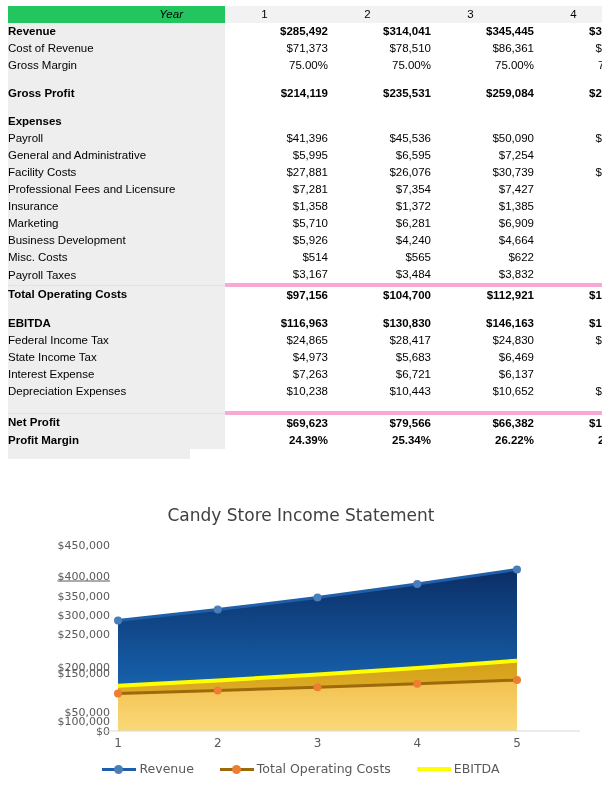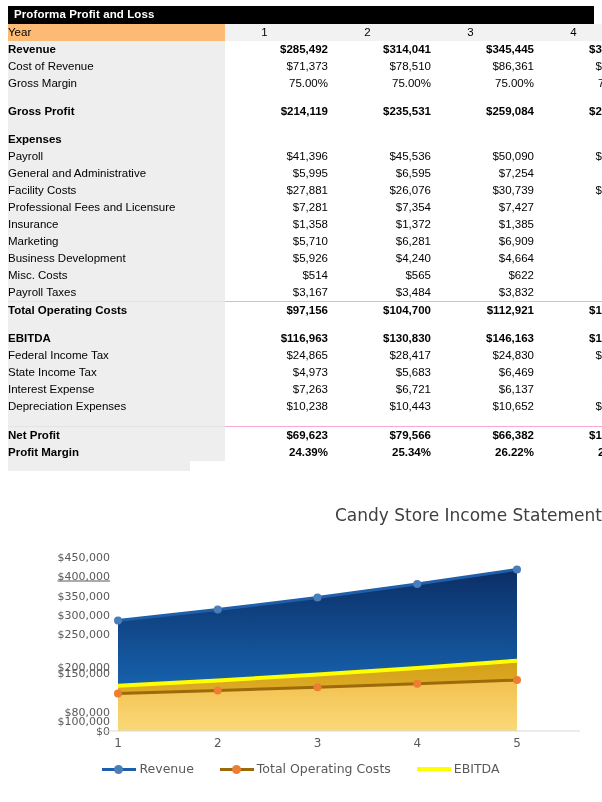--- a/index.html
+++ b/index.html
@@ -51,54 +51,55 @@
     padding-left: 6px;
     width: 175px;
   }
   td.num {
     background: #ffffff;
     text-align: right;
     padding-right: 9px;
     width: 79px;
   }
   tr.hdr td.lbl {
-    background: #fdba74;
-    text-align: left;
+    background: #22c55e;
+    text-align: right;
     padding-left: 0;
     padding-right: 42px;
+    font-style: italic;
   }
   tr.hdr td.num {
     background: #f2f2f2;
     text-align: center;
     padding-right: 24px;
   }
   tr.spacer td { height: 11px; line-height: 11px; }
   .b { font-weight: bold; }
-  tr.topline td.num { border-top: 1px solid #f9a8d4; }
+  tr.topline td.num { border-top: 4px solid #f9a8d4; }
   tr.topline td.lbl { border-top: 1px solid #e3e3e3; }
   #pnl-foot {
     width: 182px;
     height: 10px;
     background: #eeeeee;
   }
 
   
   #chart {
     position: absolute;
     left: 0;
     top: 497px;
     width: 602px;
     height: 305px;
   }
   #chart-title {
     position: absolute;
     left: 0;
     top: 8px;
     width: 602px;
-    text-align: right;
+    text-align: center;
     font-size: 17px;
     color: #404040;
     font-family: "DejaVu Sans", sans-serif;
   }
   .ytick {
     position: absolute;
     right: 0;
     width: 100px;
     text-align: right;
     font-size: 11px;
@@ -138,21 +139,20 @@
   }
   .leg-dot {
     position: absolute; left: 12px; top: 2px;
     width: 9px; height: 9px; border-radius: 50%;
   }
 </style>
 </head>
 <body>
 
 <div id="pnl-wrap">
-  <div id="pnl-title">Proforma Profit and Loss</div>
   <table class="pnl">
     <tbody id="pnl-body">
         <tr class="hdr">
           <td class="lbl">Year</td>
           <td class="num">1</td>
           <td class="num">2</td>
           <td class="num">3</td>
           <td class="num">4</td>
         </tr>
         <tr class="">
@@ -339,29 +339,29 @@
         </tr>
       </tbody>
   </table>
   <div id="pnl-foot"></div>
 </div>
 
 <div id="chart">
   <div id="chart-title">Candy Store Income Statement</div>
   <div id="ylabels">
       <div class="ytick" style="top: 234px;">$0</div>
-      <div class="ytick" style="top: 214.667px;">$80,000</div>
+      <div class="ytick" style="top: 214.667px;">$50,000</div>
       <div class="ytick" style="top: 195.333px; margin-top: 29px;">$100,000</div>
       <div class="ytick" style="top: 176px;">$150,000</div>
       <div class="ytick" style="top: 156.667px; margin-top: 13px;">$200,000</div>
       <div class="ytick" style="top: 137.333px;">$250,000</div>
       <div class="ytick" style="top: 118px;">$300,000</div>
       <div class="ytick" style="top: 98.6667px;">$350,000</div>
       <div class="ytick" style="top: 79.3333px; text-decoration: underline;">$400,000</div>
-      <div class="ytick" style="top: 60px;">$450,000</div>
+      <div class="ytick" style="top: 48px;">$450,000</div>
     </div>
   <svg id="plot" width="602" height="305">
       <defs>
         <linearGradient id="g0" x1="0" y1="0" x2="0" y2="1">
           <stop offset="0%" stop-color="#0B2E66"></stop>
           <stop offset="100%" stop-color="#1B76C8"></stop>
         </linearGradient>
         <linearGradient id="g2" x1="0" y1="0" x2="0" y2="1">
           <stop offset="0%" stop-color="#D4A017"></stop>
           <stop offset="100%" stop-color="#E8B93A"></stop>

